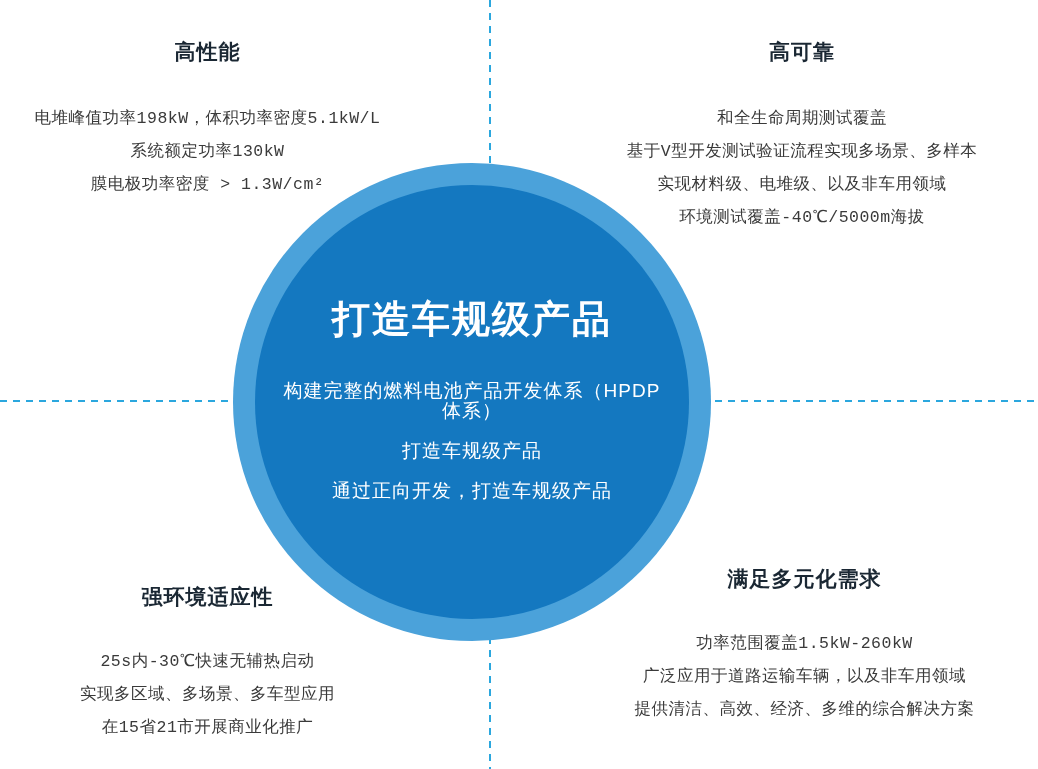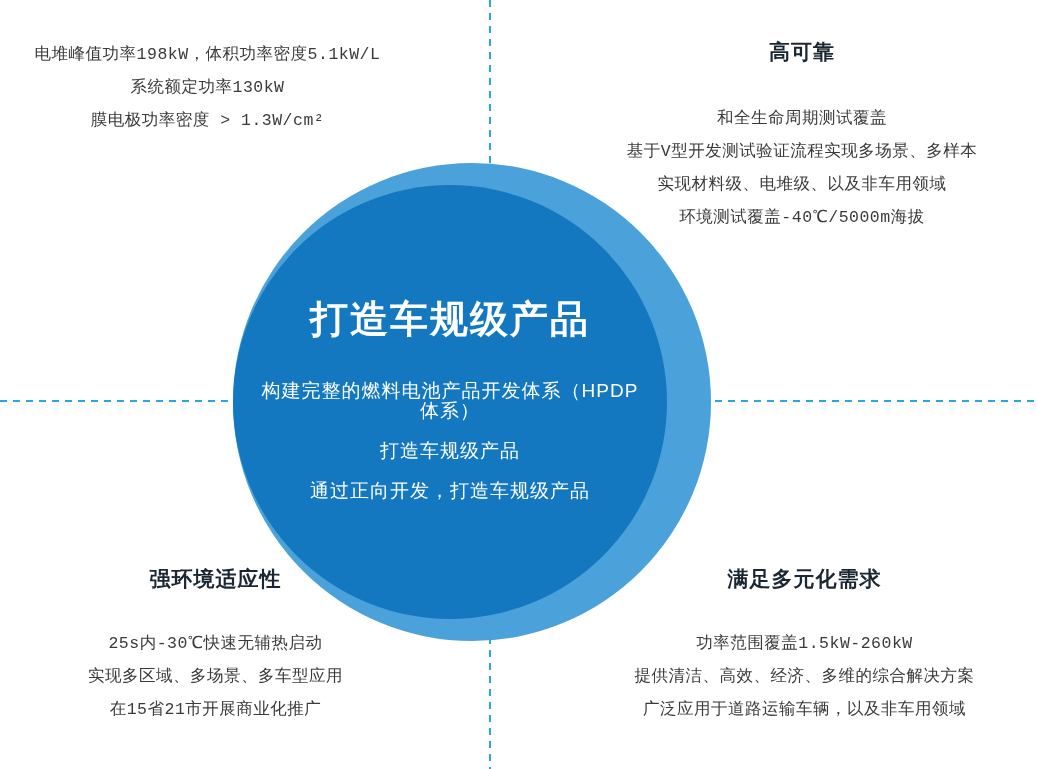--- a/index.html
+++ b/index.html
@@ -33,21 +33,21 @@
     background: repeating-linear-gradient(to right, var(--dashed-line) 0 7px, transparent 7px 13px);
   }
 
   
   .circle-outer {
     position: absolute; z-index: 2;
     left: 233px; top: 163px;
     width: 478px; height: 478px;
     border-radius: 50%;
     background: var(--circle-outer);
-    display: flex; align-items: center; 
+    display: flex; align-items: center; justify-content: center;
   }
   .circle-inner {
     width: 434px; height: 434px;
     border-radius: 50%;
     background: var(--circle-inner);
     display: flex; flex-direction: column;
     align-items: center; justify-content: center;
     text-align: center;
     color: #ffffff;
     padding: 0 26px;
@@ -79,33 +79,34 @@
   }
   .quad p {
     font-size: 16.5px;
     line-height: 33px;
     color: var(--body-text);
     letter-spacing: 0.5px;
     font-family: Liberation Mono, monospace;
   }
   .quad.tl { left: 0;     top: 38px;  width: 415px; }
   .quad.tr { left: 586px; top: 38px;  width: 432px; }
-  .quad.bl { left: 0;     top: 565px; width: 415px; margin-left: 8px; }
+  .quad.bl { left: 0;     top: 583px; width: 415px; }
   .quad.br { left: 582px; top: 565px; width: 445px; }
   .quad.bl h2, .quad.br h2 { margin-bottom: 34px; }
 </style>
 </head>
 <body>
 
 <div class="canvas">
 
   <div class="dash v"></div>
   <div class="dash h"></div>
 
   <section class="quad tl">
+    <h2>高性能</h2>
     <p>电堆峰值功率198kW，体积功率密度5.1kW/L</p>
     <p>系统额定功率130kW</p>
     <p>膜电极功率密度 &gt; 1.3W/cm²</p>
   </section>
 
   <section class="quad tr">
     <h2>高可靠</h2>
     <p>和全生命周期测试覆盖</p>
     <p>基于V型开发测试验证流程实现多场景、多样本</p>
     <p>实现材料级、电堆级、以及非车用领域</p>
@@ -115,22 +116,22 @@
   <section class="quad bl">
     <h2>强环境适应性</h2>
     <p>25s内-30℃快速无辅热启动</p>
     <p>实现多区域、多场景、多车型应用</p>
     <p>在15省21市开展商业化推广</p>
   </section>
 
   <section class="quad br">
     <h2>满足多元化需求</h2>
     <p>功率范围覆盖1.5kW-260kW</p>
+    <p>广泛应用于道路运输车辆，以及非车用领域</p>
     <p>提供清洁、高效、经济、多维的综合解决方案</p>
-    <p>广泛应用于道路运输车辆，以及非车用领域</p>
   </section>
 
   <div class="circle-outer">
     <div class="circle-inner">
       <h1>打造车规级产品</h1>
       <p>构建完整的燃料电池产品开发体系（HPDP体系）</p>
       <p>打造车规级产品</p>
       <p>通过正向开发，打造车规级产品</p>
     </div>
   </div>

